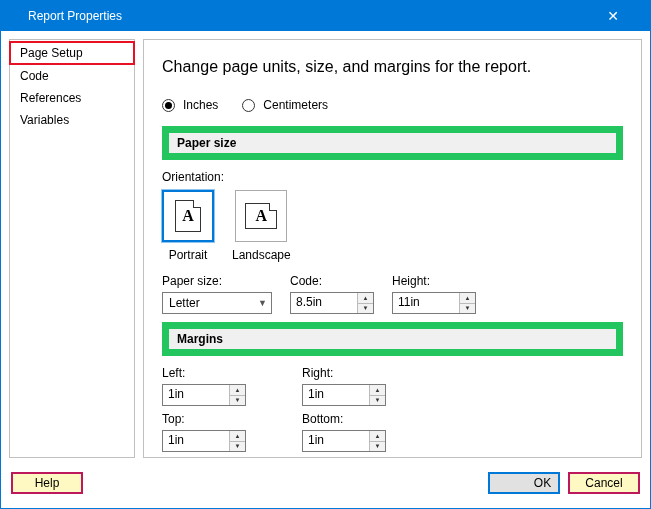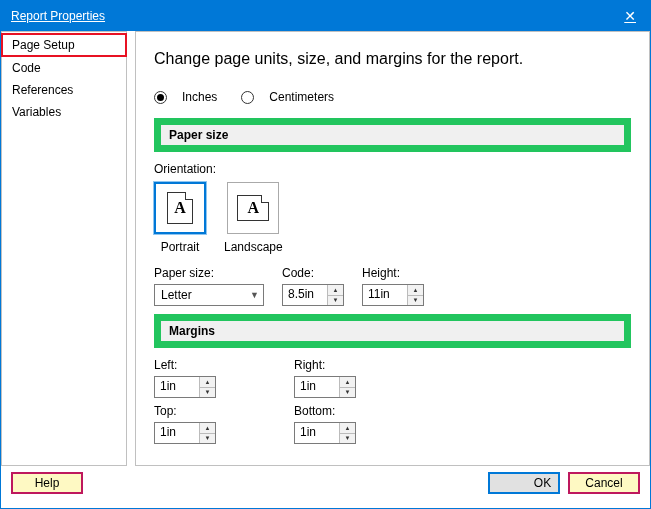--- a/index.html
+++ b/index.html
@@ -5,28 +5,27 @@
   * { box-sizing: border-box; font-family: "Segoe UI", Arial, sans-serif; }
   body { margin: 0; background: #fff; }
   .window {
     width: 651px; height: 509px;
     border: 1px solid #0078d7;
     display: flex; flex-direction: column;
     background: #fff;
   }
   .titlebar {
     height: 30px; background: #0078d7; color: #fff;
-    display: flex; align-items: center; padding: 0 10px;
+    display: flex; align-items: center; padding: 0 27px;
     font-size: 12px;
     justify-content: space-between;
-    text-decoration: underline;
   }
   .close-x { font-size: 14px; font-weight: normal; padding: 0 4px; }
   .body {
-    flex: 1; display: flex; gap: 8px;
+    flex: 1; display: flex; padding: 8px; gap: 8px;
     min-height: 0;
   }
   .sidebar {
     width: 126px; border: 1px solid #c0c0c0; background: #fff;
     display: flex; flex-direction: column; padding-top: 2px;
     font-size: 12px;
   }
   .side-item {
     padding: 4px 10px; color: #000; cursor: default;
   }
@@ -36,21 +35,21 @@
     padding: 3px 9px;
   }
   .main {
     flex: 1; border: 1px solid #c0c0c0; background: #fff;
     padding: 14px 18px; overflow: auto;
     font-size: 12px; color: #000;
   }
   .heading { font-size: 16px; margin: 4px 0 22px 0; }
   .label { font-size: 12px; margin-bottom: 6px; }
   .radio-row { display: flex; gap: 24px; align-items: center; margin: 6px 0 14px 0; }
-  .radio { display: flex; align-items: center; gap: 15px; }
+  .radio { display: flex; align-items: center; gap: 8px; }
   .radio .dot {
     width: 13px; height: 13px; border: 1px solid #333; border-radius: 50%;
     display: flex; align-items: center; justify-content: center;
   }
   .radio.checked .dot::after {
     content: ""; width: 7px; height: 7px; background: #000; border-radius: 50%;
   }
   .section-hdr {
     font-weight: bold; font-size: 12px;
     background: #f0f0f0; border: 7px solid #22c55e;
@@ -84,21 +83,21 @@
   }
   .grid3 { display: flex; gap: 18px; margin-bottom: 8px; }
   .field { display: flex; flex-direction: column; gap: 4px; }
   .combo {
     display: flex; align-items: center; justify-content: space-between;
     border: 1px solid #7a7a7a; height: 22px; padding: 0 4px 0 6px;
     width: 110px; background: #fff; font-size: 12px;
   }
   .combo .chev { font-size: 9px; color: #555; }
   .spin {
-    display: flex; border: 1px solid #7a7a7a; height: 22px; width: 62px; background: #fff;
+    display: flex; border: 1px solid #7a7a7a; height: 22px; width: 84px; background: #fff;
   }
   .spin .sval { flex: 1; padding: 2px 5px; font-size: 12px; border: none; outline: none; }
   .spin .arrows {
     width: 16px; border-left: 1px solid #bbb;
     display: flex; flex-direction: column;
   }
   .spin .arrows div {
     flex: 1; display: flex; align-items: center; justify-content: center;
     font-size: 6px; color: #333; background: #f2f2f2;
   }

